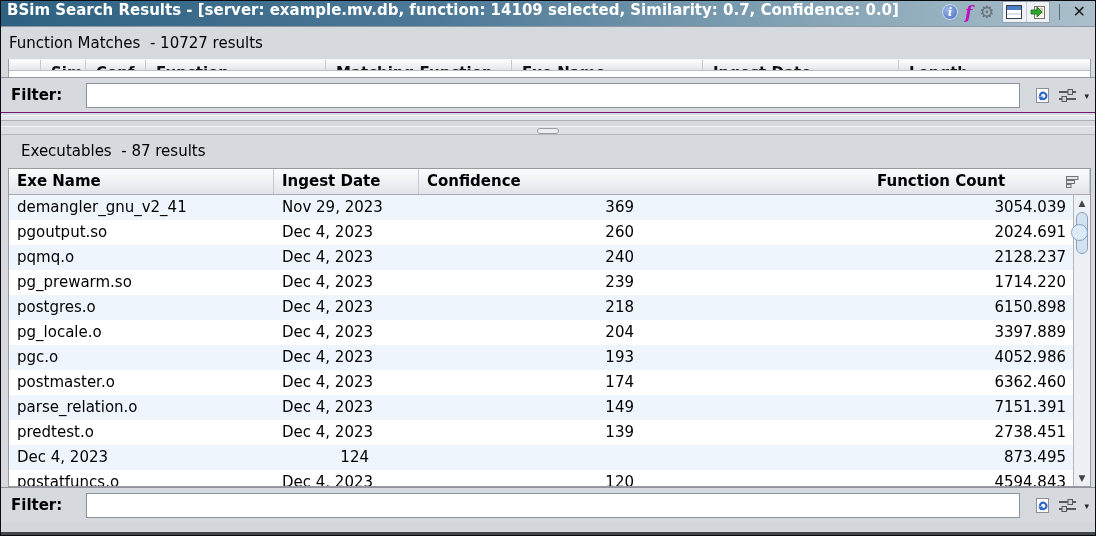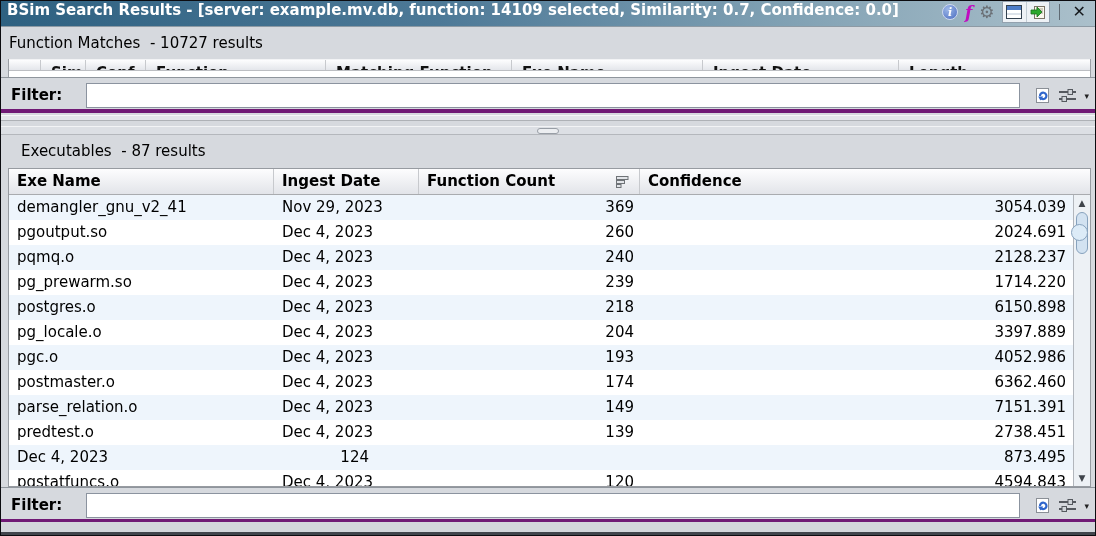--- a/index.html
+++ b/index.html
@@ -63,21 +63,21 @@
   }
   .fm-col {
     flex:0 0 auto; height:24px; border-right:1px solid #c7c9cd;
     font-size:15px; font-weight:bold; color:#111;
     padding:4px 0 0 10px; white-space:nowrap; overflow:hidden;
   }
   .fm-col.last { flex:1 1 auto; border-right:none; }
   
   .filter-panel {
     position:absolute; left:0; right:0; height:36px;
-    border-top:1px solid #8f959c; border-bottom:4px solid #701a75;
+    border-top:1px solid #8f959c; border-bottom:1px solid #701a75;
   }
   .filter-label {
     position:absolute; left:10px; top:8px;
     font-size:15px; font-weight:bold; color:#000;
   }
   .filter-input {
     position:absolute; left:85px; top:5px; width:934px; height:25px;
     border:1px solid #8b939f; background:#fff; font-size:14px;
     padding:0 5px; font-family:"DejaVu Sans","Liberation Sans",sans-serif;
   }
@@ -224,30 +224,30 @@
   <div class="section-heading" style="top:141px;margin-left:12px;">Executables  - 87 results</div>
 
   <div class="exe-table">
     <div class="exe-head">
       <div class="exe-hcol" style="width:265px;">
         <span>Exe Name</span>
       </div>
       <div class="exe-hcol" style="width:145px;">
         <span>Ingest Date</span>
       </div>
+      <div class="exe-hcol last">
+        <span>Confidence</span>
+      </div>
       <div class="exe-hcol" style="width:221px;">
         <span>Function Count</span>
         <svg class="sort-icon" width="13" height="12" viewBox="0 0 13 12">
           <rect x="0.5" y="0.5" width="11.5" height="3" fill="#e3e5e9" stroke="#6f7377"></rect>
           <rect x="0.5" y="4.5" width="8" height="3" fill="#e3e5e9" stroke="#6f7377"></rect>
           <rect x="0.5" y="8.5" width="4.5" height="3" fill="#e3e5e9" stroke="#6f7377"></rect>
         </svg>
-      </div>
-      <div class="exe-hcol last">
-        <span>Confidence</span>
       </div>
     </div>
 
     <div class="exe-body">
         <div class="trow alt">
           <div class="tcell c0">demangler_gnu_v2_41</div>
           <div class="tcell c1">Nov 29, 2023</div>
           <div class="tcell c2">369</div>
           <div class="tcell c3">3054.039</div>
         </div>

